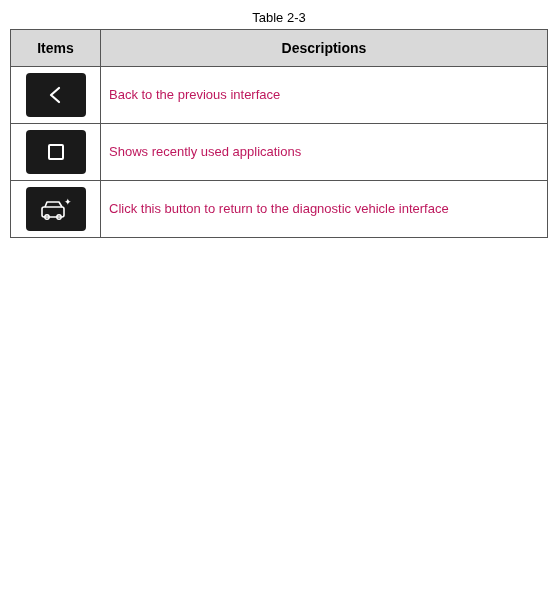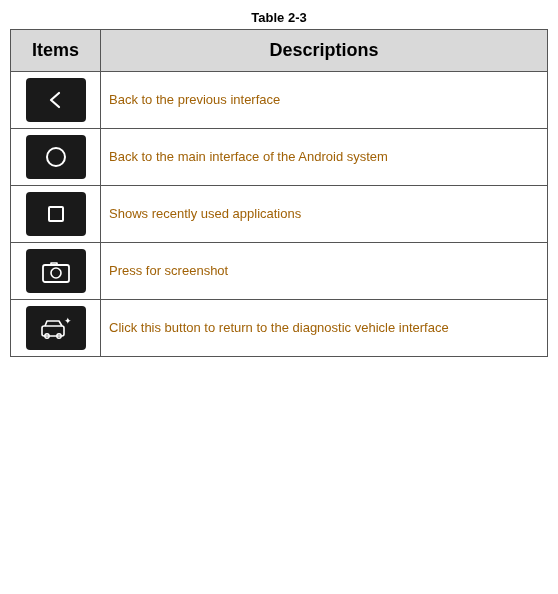--- a/index.html
+++ b/index.html
@@ -8,35 +8,35 @@
       font-size: 13px;
       background: #fff;
       width: 558px;
       min-height: 594px;
       display: flex;
       flex-direction: column;
       align-items: center;
       padding: 10px;
     }
     .table-title {
-      font-weight: bold;
+      font-weight: normal;
       font-size: 13px;
       text-align: center;
       margin-bottom: 4px;
     }
     table {
       border-collapse: collapse;
       width: 100%;
     }
     th {
       background: #d9d9d9;
       border: 1px solid #555;
       padding: 10px 8px;
       font-weight: bold;
-      font-size: 18px;
+      font-size: 14px;
       text-align: center;
     }
     td {
       border: 1px solid #555;
       padding: 6px 8px;
       vertical-align: middle;
     }
     .icon-cell {
       width: 90px;
       text-align: center;
@@ -47,21 +47,21 @@
       background: #1a1a1a;
       border-radius: 4px;
       width: 60px;
       height: 44px;
       display: flex;
       align-items: center;
       justify-content: center;
       margin: 0 auto;
     }
     .desc-cell {
-      color: #a16207;
+      color: #be185d;
       font-size: 13px;
       line-height: 1.5;
       text-align: justify;
     }
     svg {
       fill: none;
       stroke: white;
       stroke-width: 1.8;
     }
   </style>
@@ -83,57 +83,32 @@
       <td class="icon-cell">
         <div class="icon-box">
           <svg width="30" height="30" viewBox="0 0 30 30">
             <polyline points="18,8 10,15 18,22" stroke="white" stroke-width="2.2" fill="none" stroke-linejoin="round" stroke-linecap="round"></polyline>
           </svg>
         </div>
       </td>
       <td class="desc-cell">Back to the previous interface</td>
     </tr>
 
-    <tr>
-      <td class="icon-cell">
-        <div class="icon-box">
-          <svg width="30" height="30" viewBox="0 0 30 30">
-            <circle cx="15" cy="15" r="9" stroke="white" stroke-width="2" fill="none"></circle>
-          </svg>
-        </div>
-      </td>
-      <td class="desc-cell">Back to the main interface of the Android system</td>
-    </tr>
 
     <tr>
       <td class="icon-cell">
         <div class="icon-box">
           <svg width="30" height="30" viewBox="0 0 30 30">
             <rect x="8" y="8" width="14" height="14" stroke="white" stroke-width="2" fill="none" rx="1"></rect>
           </svg>
         </div>
       </td>
       <td class="desc-cell">Shows recently used applications</td>
     </tr>
 
-    <tr>
-      <td class="icon-cell">
-        <div class="icon-box">
-          <svg width="34" height="30" viewBox="0 0 34 30">
-
-            <rect x="4" y="9" width="26" height="17" rx="2" stroke="white" stroke-width="1.8" fill="none"></rect>
-
-            <circle cx="17" cy="17" r="5" stroke="white" stroke-width="1.6" fill="none"></circle>
-
-            <path d="M12,9 L12,7 L18,7 L18,9" stroke="white" stroke-width="1.6" fill="none" stroke-linejoin="round"></path>
-          </svg>
-        </div>
-      </td>
-      <td class="desc-cell">Press for screenshot</td>
-    </tr>
 
 
     <tr>
       <td class="icon-cell">
         <div class="icon-box">
           <svg width="36" height="30" viewBox="0 0 36 30">
 
             <rect x="4" y="13" width="22" height="10" rx="2" stroke="white" stroke-width="1.6" fill="none"></rect>
             <path d="M7,13 L9,8 L21,8 L24,13" stroke="white" stroke-width="1.6" fill="none" stroke-linejoin="round"></path>
             <circle cx="9" cy="23" r="2.2" stroke="white" stroke-width="1.4" fill="none"></circle>

